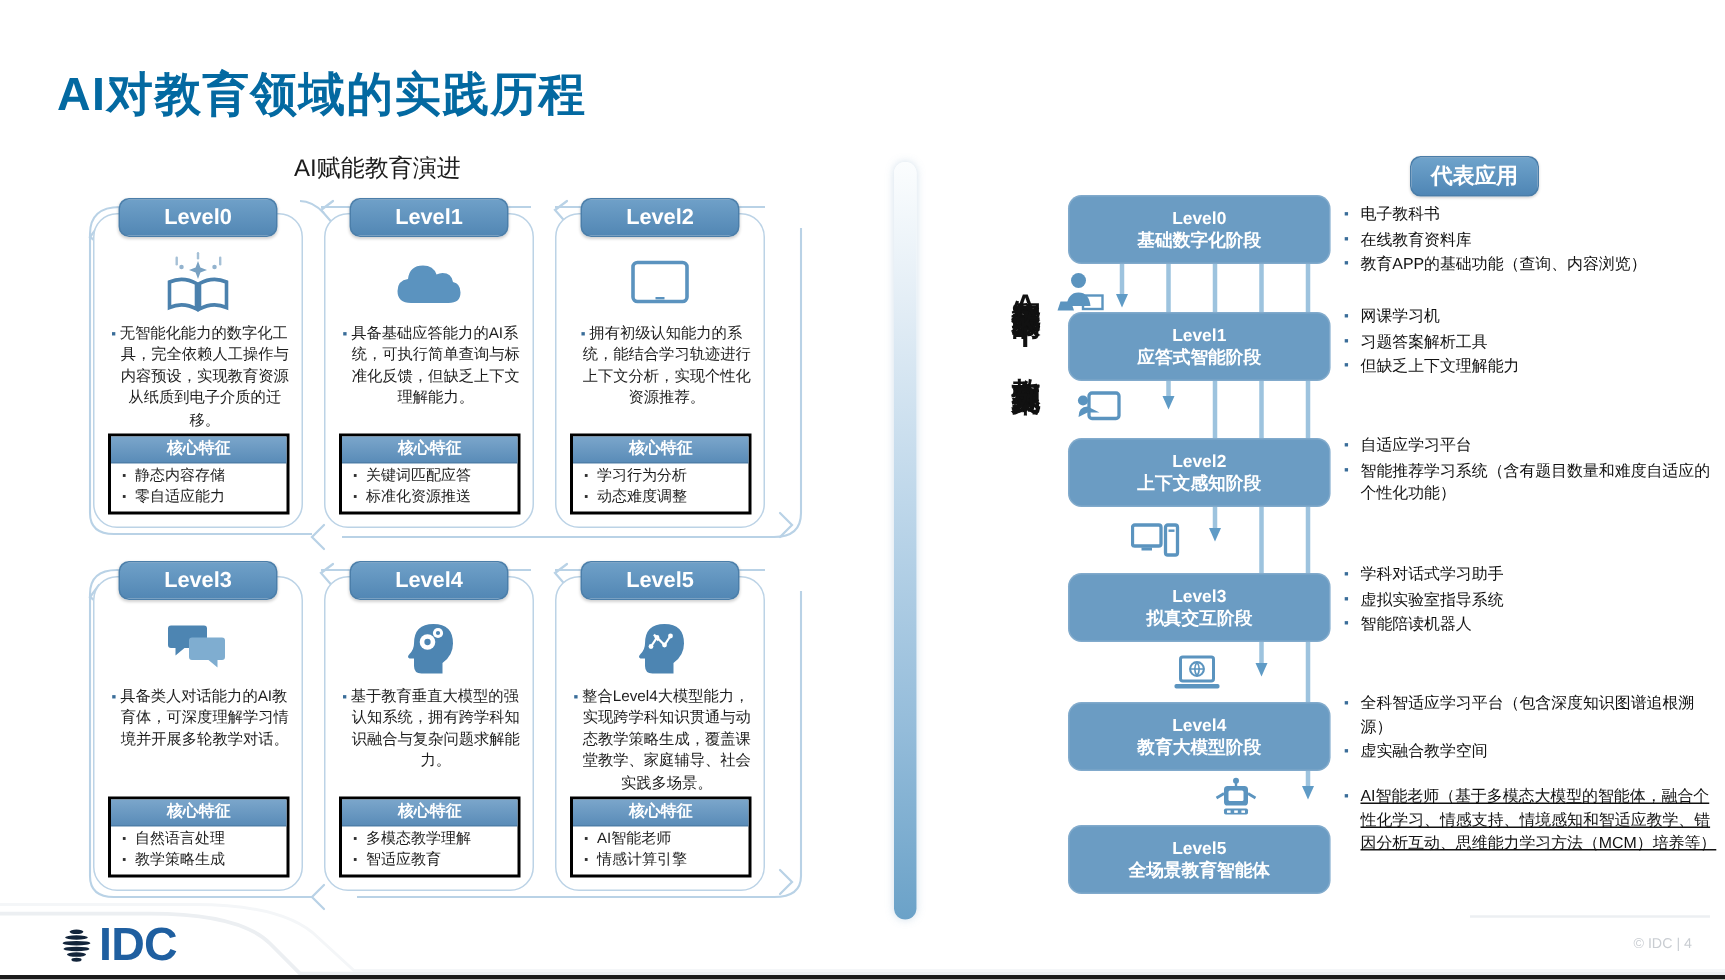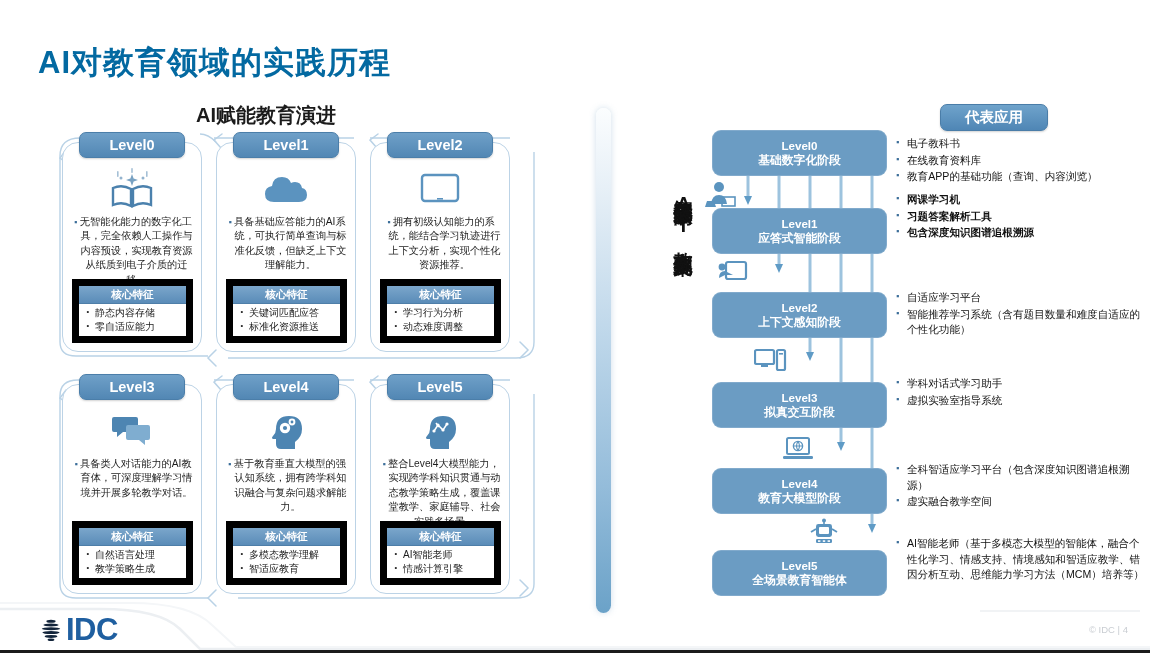--- a/index.html
+++ b/index.html
@@ -13,21 +13,21 @@
   .slide{position:absolute;inset:0;background:#fff;}
 
   
   .title{
     position:absolute;left:38px;top:42px;
     font-size:31px;font-weight:bold;color:#0369a1;
     letter-spacing:1px;white-space:nowrap;
   }
   .subtitle{
     position:absolute;left:196px;top:102px;
-    font-size:20px;font-weight:bold;color:#1b1b1b;
+    font-size:16px;font-weight:normal;color:#1b1b1b;
     white-space:nowrap;
   }
 
   
   .matrix{position:absolute;left:58px;top:128px;width:478px;height:490px;}
 
   .card{
     position:absolute;width:140px;height:210px;
     border:1.4px solid #bcd3e6;border-radius:16px;
     background:#ffffff;
@@ -49,21 +49,21 @@
     color:#4b81ad;
   }
   .card .desc{
     position:absolute;left:8px;right:7px;top:72px;
     font-size:10.2px;line-height:14.4px;color:#1d1d1d;
     text-indent:-7px;padding-left:8px;text-align:center;
   }
   .card .desc::before{content:"▪ ";color:#3a6d99;font-size:9px;}
   .feat{
     position:absolute;left:9px;right:8px;bottom:8px;
-    border:7px solid #000000;background:#ffffff;
+    border:2px solid #000000;background:#ffffff;
   }
   .feat .feat-hd{
     background:linear-gradient(#7ba6cb,#5a8cb8);
     border-bottom:1px solid #4e7ea8;
     color:#ffffff;font-size:10.6px;font-weight:bold;
     text-align:center;line-height:17px;height:17px;
   }
   .feat ul{margin:0;padding:2px 4px 3px 16px;list-style:none;}
   .feat li{
     font-size:10px;line-height:13.4px;color:#1d1d1d;
@@ -95,21 +95,21 @@
     white-space:nowrap;
   }
 
   
   .flow{position:absolute;left:700px;top:104px;width:448px;height:516px;}
   .apptag{
     position:absolute;left:240px;top:0;
     background:linear-gradient(#6fa3cb,#4f86b5);
     border:1px solid #4a7da8;border-radius:7px;
     color:#fff;font-size:14.5px;font-weight:bold;
-    padding:3px 24px;white-space:nowrap;
+    padding:3px 13px;white-space:nowrap;
     box-shadow:0 1px 2px rgba(0,0,0,.18);
   }
   .lvbox{
     position:absolute;left:12px;width:175px;height:46px;
     background:#6b9cc3;border-radius:9px;
     color:#ffffff;text-align:center;
     display:flex;flex-direction:column;justify-content:center;
     box-shadow:inset 0 0 0 1px rgba(255,255,255,.15);
   }
   .lvbox .l1{font-size:11.6px;font-weight:bold;line-height:14px;}
@@ -349,24 +349,24 @@
         <path d="M7 24 q1-9 8-9 7 0 8 9z" fill="#5b94bf"></path>
         <rect x="18" y="17" width="13" height="9" fill="none" stroke="#5b94bf" stroke-width="1.6"></rect>
         <path d="M1 27 h11 l-2-6 h-7z" fill="#5b94bf"></path>
       </svg>
     </div>
 
     <div class="lvbox" style="top:104px;">
       <div class="l1">Level1</div>
       <div class="l2">应答式智能阶段</div>
     </div>
-    <div class="bullets" style="top:88px;font-weight:bold;">
+    <div class="bullets" style="top:100px;">
       <div>网课学习机</div>
       <div>习题答案解析工具</div>
-      <div>包含深度知识图谱追根溯源</div>
+      <div>但缺乏上下文理解能力</div>
     </div>
 
     <div class="ficon" style="left:14px;top:156px;">
       <svg width="34" height="28" viewBox="0 0 34 28">
         <rect x="12" y="2" width="20" height="17" rx="2" fill="none" stroke="#5b94bf" stroke-width="2.2"></rect>
         <path d="M5 18 q0-7 6-7 l8 4 -8 0z" fill="#5b94bf"></path>
         <circle cx="8" cy="7" r="3.4" fill="#5b94bf"></circle>
       </svg>
     </div>
 
@@ -388,20 +388,21 @@
       </svg>
     </div>
 
     <div class="lvbox" style="top:278px;">
       <div class="l1">Level3</div>
       <div class="l2">拟真交互阶段</div>
     </div>
     <div class="bullets" style="top:272px;">
       <div>学科对话式学习助手</div>
       <div>虚拟实验室指导系统</div>
+      <div>智能陪读机器人</div>
     </div>
 
     <div class="ficon" style="left:82px;top:332px;">
       <svg width="32" height="28" viewBox="0 0 32 28">
         <rect x="5" y="2" width="22" height="16" rx="1.5" fill="none" stroke="#5b94bf" stroke-width="2"></rect>
         <circle cx="16" cy="10" r="4.6" fill="none" stroke="#5b94bf" stroke-width="1.4"></circle>
         <path d="M11.4 10 h9.2 M16 5.4 q3 4.6 0 9.2 M16 5.4 q-3 4.6 0 9.2" stroke="#5b94bf" stroke-width="1.1" fill="none"></path>
         <rect x="1" y="20" width="30" height="3" rx="1.2" fill="#5b94bf"></rect>
       </svg>
     </div>
@@ -426,21 +427,21 @@
         <rect x="14.8" y="24.3" width="2.4" height="1.6" fill="#ffffff"></rect>
         <rect x="19.6" y="24.3" width="2.4" height="1.6" fill="#ffffff"></rect>
         <path d="M8 13 l-5 3 M24 13 l5 3" stroke="#5b94bf" stroke-width="1.8" fill="none"></path>
       </svg>
     </div>
 
     <div class="lvbox" style="top:446px;">
       <div class="l1">Level5</div>
       <div class="l2">全场景教育智能体</div>
     </div>
-    <div class="bullets" style="top:432px;">
+    <div class="bullets" style="top:420px;text-decoration:underline;">
       <div>AI智能老师（基于多模态大模型的智能体，融合个性化学习、情感支持、情境感知和智适应教学、错因分析互动、思维能力学习方法（MCM）培养等）</div>
     </div>
   </div>
 
   <svg class="footer-swoosh" viewBox="0 0 1150 52">
     <path d="M0 8 L100 8 Q160 8 180 28 L200 48 L1150 48" fill="none" stroke="#eceff2" stroke-width="2.5"></path>
     <path d="M0 2 L130 2 Q190 2 212 24 L236 46 L1150 46" fill="none" stroke="#f4f6f8" stroke-width="2"></path>
     <path d="M980 10 L1140 10" stroke="#eceff2" stroke-width="1.6"></path>
   </svg>
 

